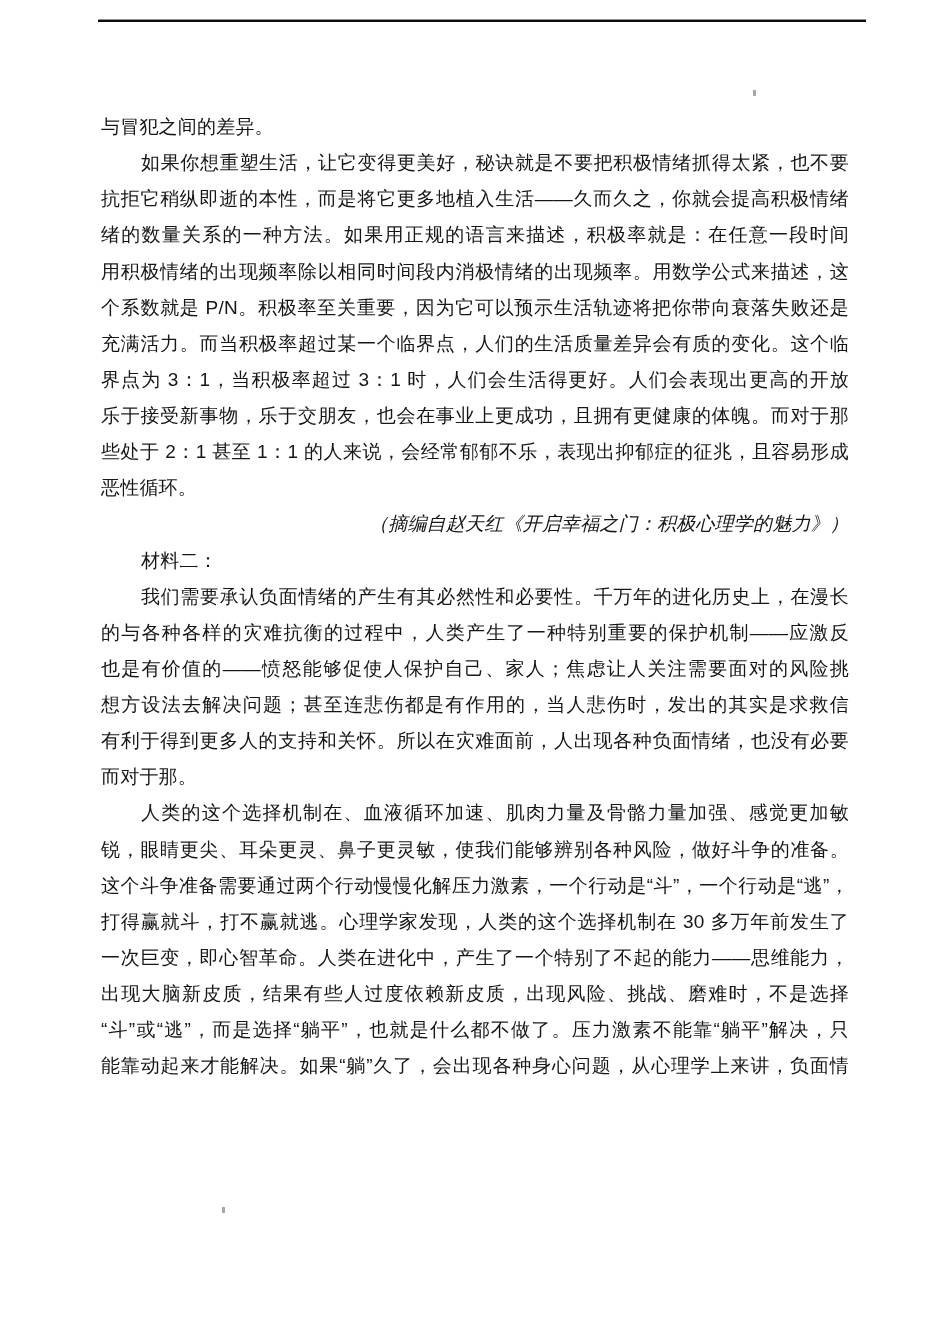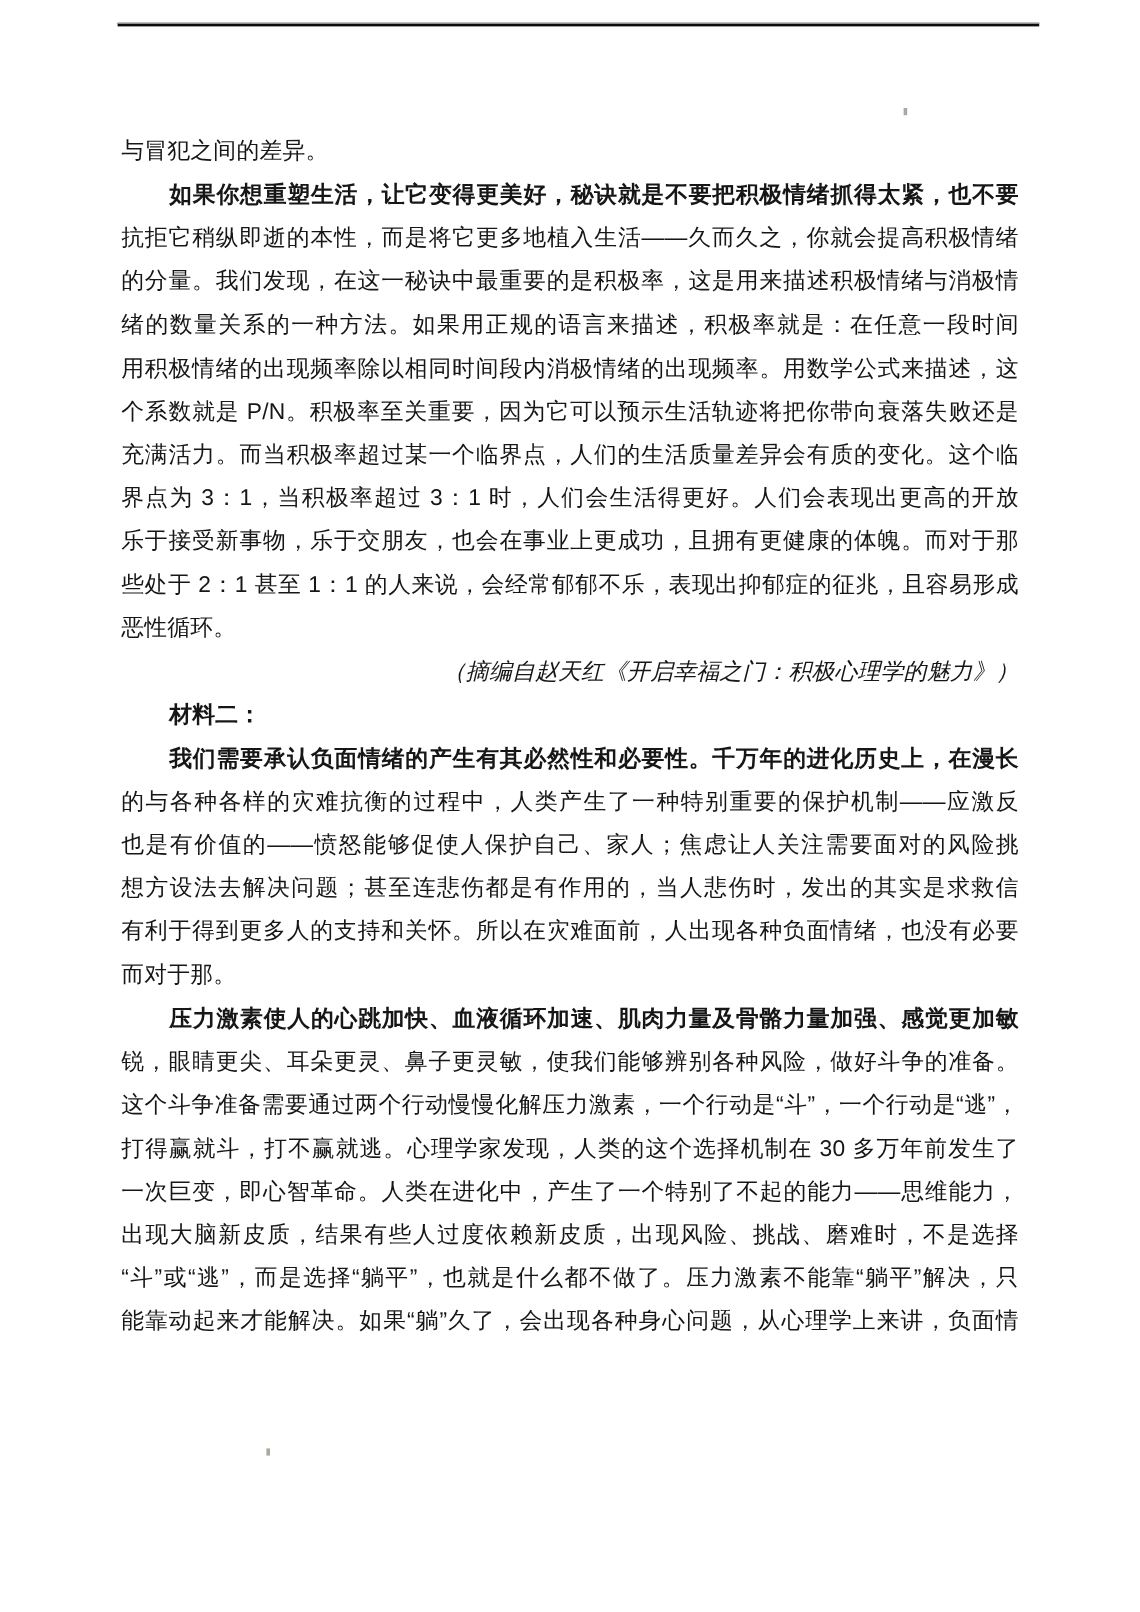--- a/index.html
+++ b/index.html
@@ -46,21 +46,20 @@
     text-align: left;
     text-align-last: left;
   }
   .line.src {
     text-align: right;
     text-align-last: right;
     font-style: italic;
   }
   .line.ind {
     text-indent: 40px;
-    font-weight: bold;
   }
   .stray-mark {
     position: absolute;
     width: 3px;
     height: 6px;
     background: #a9a9a0;
   }
   .stray-mark.m1 { left: 753px; top: 90px; }
   .stray-mark.m2 { left: 222px; top: 1207px; }
 </style>
@@ -71,38 +70,37 @@
 
   <div class="header-rule"></div>
 
   <div class="stray-mark m1"></div>
   <div class="stray-mark m2"></div>
 
   <div class="text-block">
     <div class="line last">与冒犯之间的差异。</div>
     <div class="line ind">如果你想重塑生活，让它变得更美好，秘诀就是不要把积极情绪抓得太紧，也不要</div>
     <div class="line">抗拒它稍纵即逝的本性，而是将它更多地植入生活——久而久之，你就会提高积极情绪</div>
-    <div class="line">的分量。我们发现，在这一秘诀中最重要的是积极率，这是用来描述积极情绪与消极情</div>
     <div class="line">绪的数量关系的一种方法。如果用正规的语言来描述，积极率就是：在任意一段时间内，</div>
     <div class="line">用积极情绪的出现频率除以相同时间段内消极情绪的出现频率。用数学公式来描述，这</div>
     <div class="line">个系数就是 P/N。积极率至关重要，因为它可以预示生活轨迹将把你带向衰落失败还是</div>
     <div class="line">充满活力。而当积极率超过某一个临界点，人们的生活质量差异会有质的变化。这个临</div>
     <div class="line">界点为 3：1，当积极率超过 3：1 时，人们会生活得更好。人们会表现出更高的开放性，</div>
     <div class="line">乐于接受新事物，乐于交朋友，也会在事业上更成功，且拥有更健康的体魄。而对于那</div>
     <div class="line">些处于 2：1 甚至 1：1 的人来说，会经常郁郁不乐，表现出抑郁症的征兆，且容易形成</div>
     <div class="line last">恶性循环。</div>
     <div class="line src">（摘编自赵天红《开启幸福之门：积极心理学的魅力》）</div>
     <div class="line ind last">材料二：</div>
     <div class="line ind">我们需要承认负面情绪的产生有其必然性和必要性。千万年的进化历史上，在漫长</div>
     <div class="line">的与各种各样的灾难抗衡的过程中，人类产生了一种特别重要的保护机制——应激反应，</div>
     <div class="line">也是有价值的——愤怒能够促使人保护自己、家人；焦虑让人关注需要面对的风险挑战，</div>
     <div class="line">想方设法去解决问题；甚至连悲伤都是有作用的，当人悲伤时，发出的其实是求救信号，</div>
     <div class="line">有利于得到更多人的支持和关怀。所以在灾难面前，人出现各种负面情绪，也没有必要</div>
     <div class="line last">而对于那。</div>
-    <div class="line ind">压力激素使人的心跳加快、血液循环加速、肌肉力量及骨骼力量加强、感觉更加敏</div>
+    <div class="line ind">人类的这个选择机制在、血液循环加速、肌肉力量及骨骼力量加强、感觉更加敏</div>
     <div class="line">锐，眼睛更尖、耳朵更灵、鼻子更灵敏，使我们能够辨别各种风险，做好斗争的准备。</div>
     <div class="line">这个斗争准备需要通过两个行动慢慢化解压力激素，一个行动是“斗”，一个行动是“逃”，</div>
     <div class="line">打得赢就斗，打不赢就逃。心理学家发现，人类的这个选择机制在 30 多万年前发生了</div>
     <div class="line">一次巨变，即心智革命。人类在进化中，产生了一个特别了不起的能力——思维能力，</div>
     <div class="line">出现大脑新皮质，结果有些人过度依赖新皮质，出现风险、挑战、磨难时，不是选择</div>
     <div class="line">“斗”或“逃”，而是选择“躺平”，也就是什么都不做了。压力激素不能靠“躺平”解决，只</div>
     <div class="line">能靠动起来才能解决。如果“躺”久了，会出现各种身心问题，从心理学上来讲，负面情</div>
   </div>
 
 </div>

